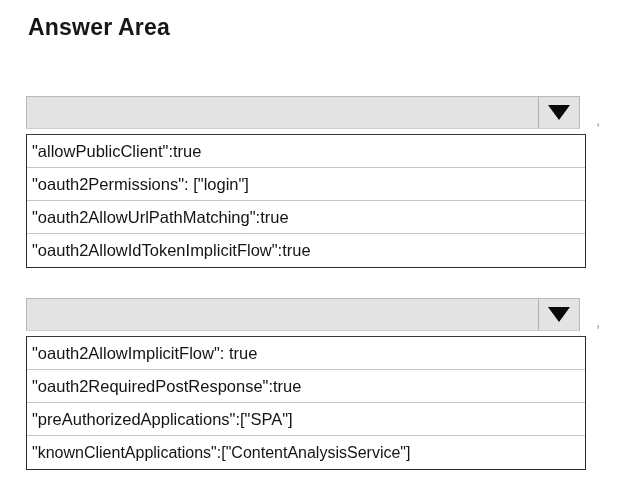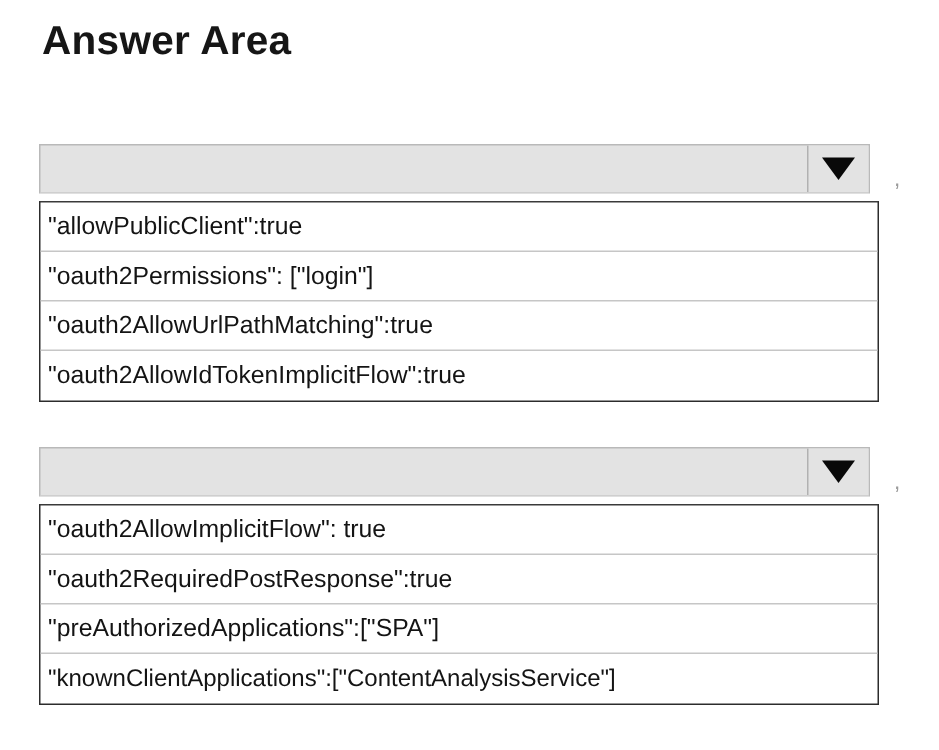--- a/index.html
+++ b/index.html
@@ -13,21 +13,21 @@
     font-family: "Liberation Sans", sans-serif;
     color: #1a1a1a;
     overflow: hidden;
     position: relative;
   }
 
   .page-title {
     position: absolute;
     left: 28px;
     top: 12px;
-    font-size: 27px;
+    font-size: 23px;
     font-weight: bold;
     letter-spacing: 0.2px;
     color: #161616;
     line-height: 30px;
   }
 
   
   .dropdown-group {
     position: absolute;
     left: 26px;

